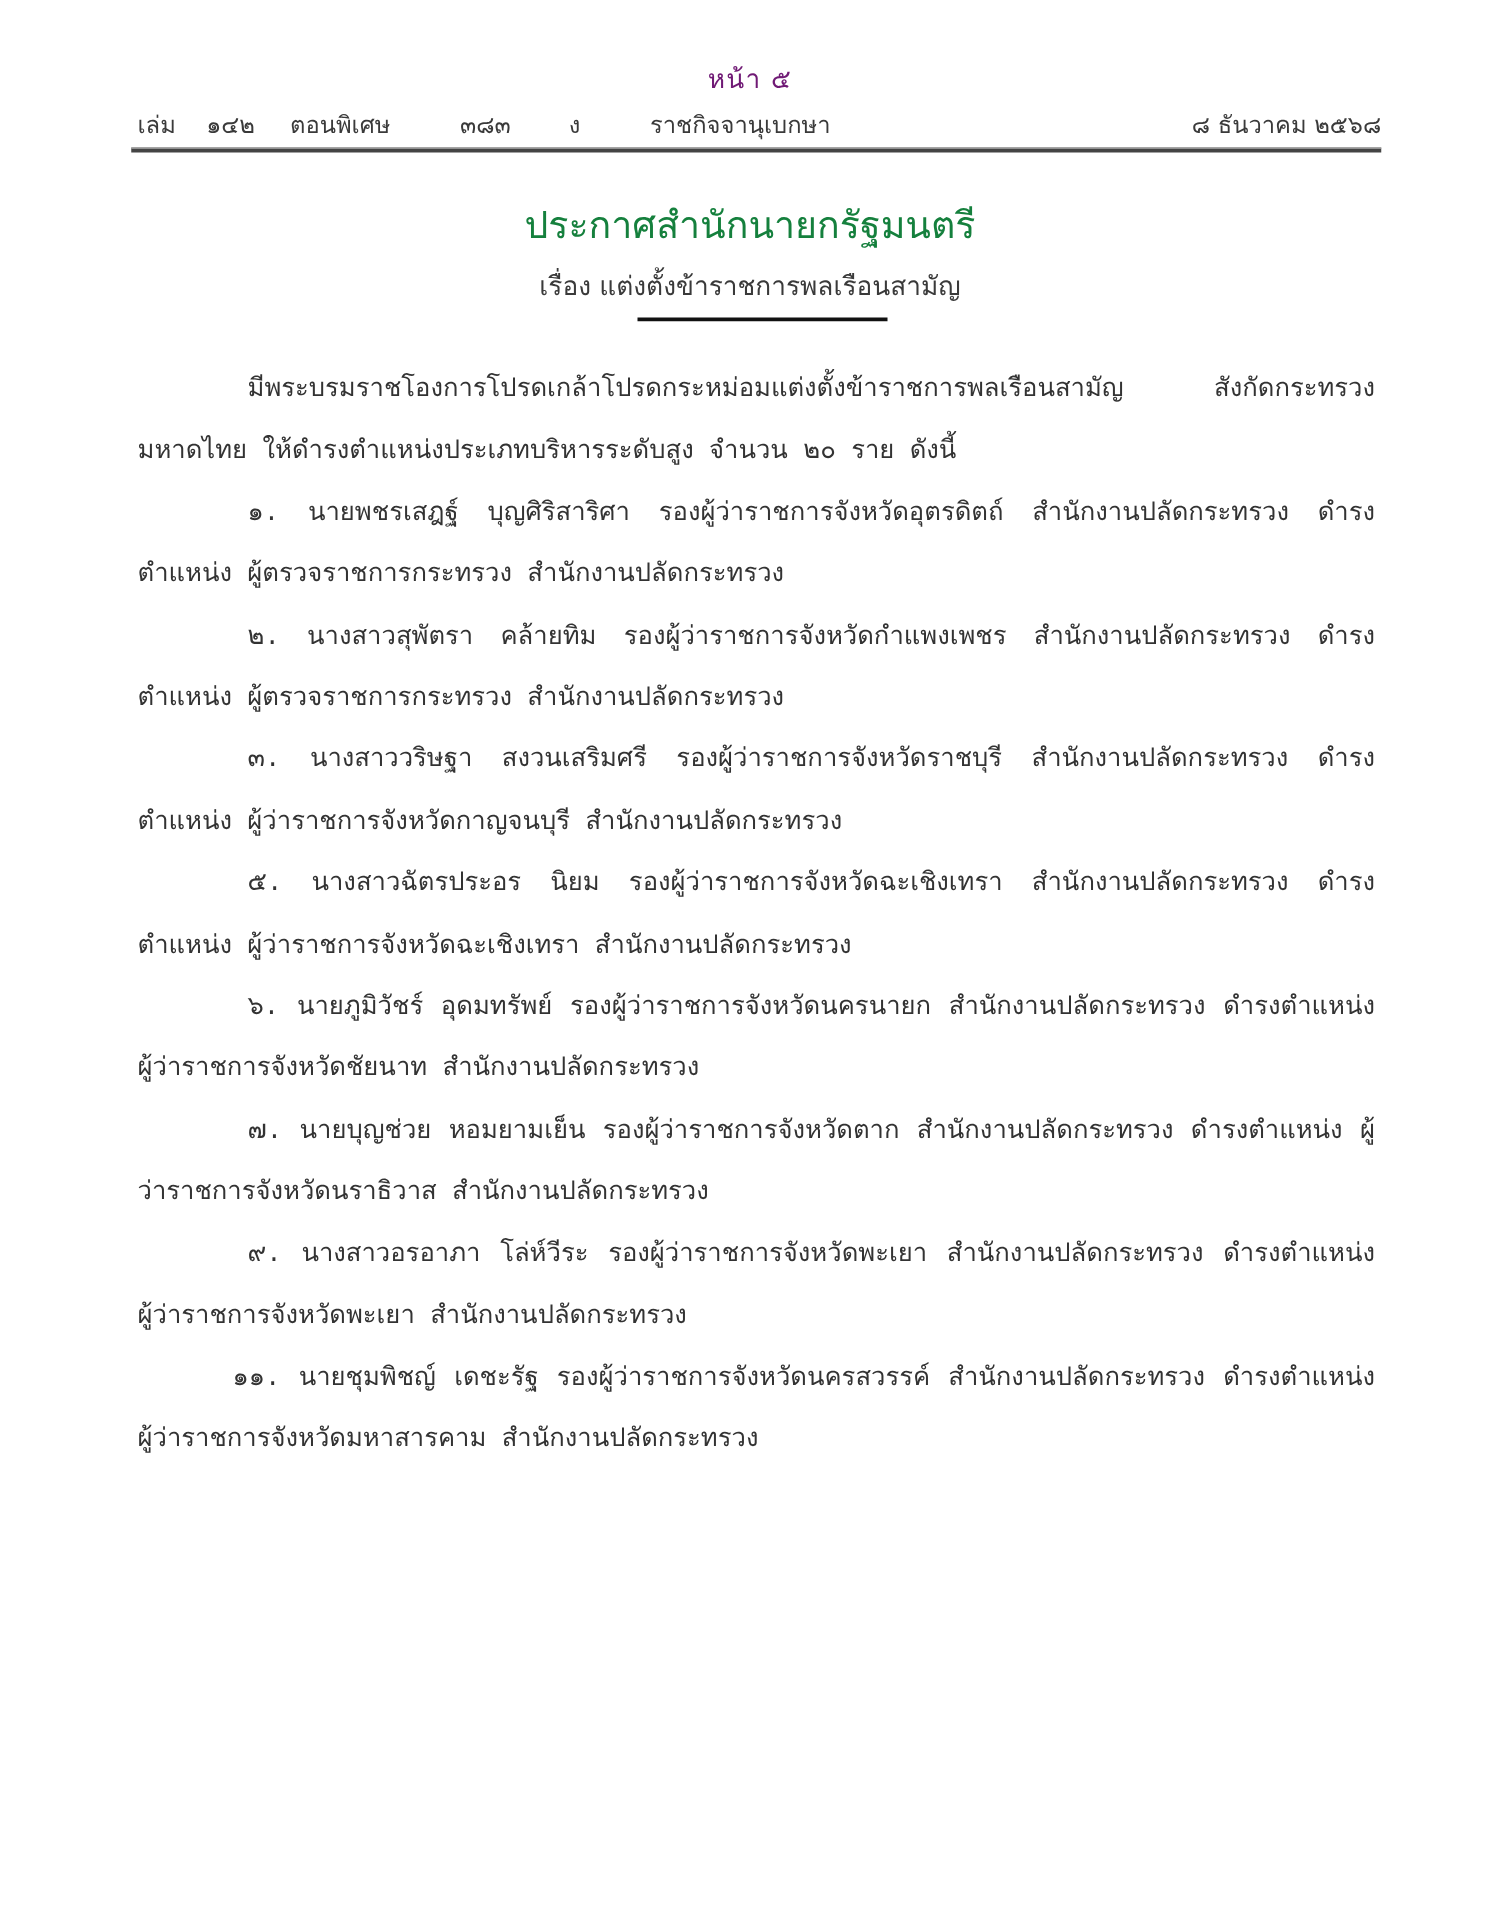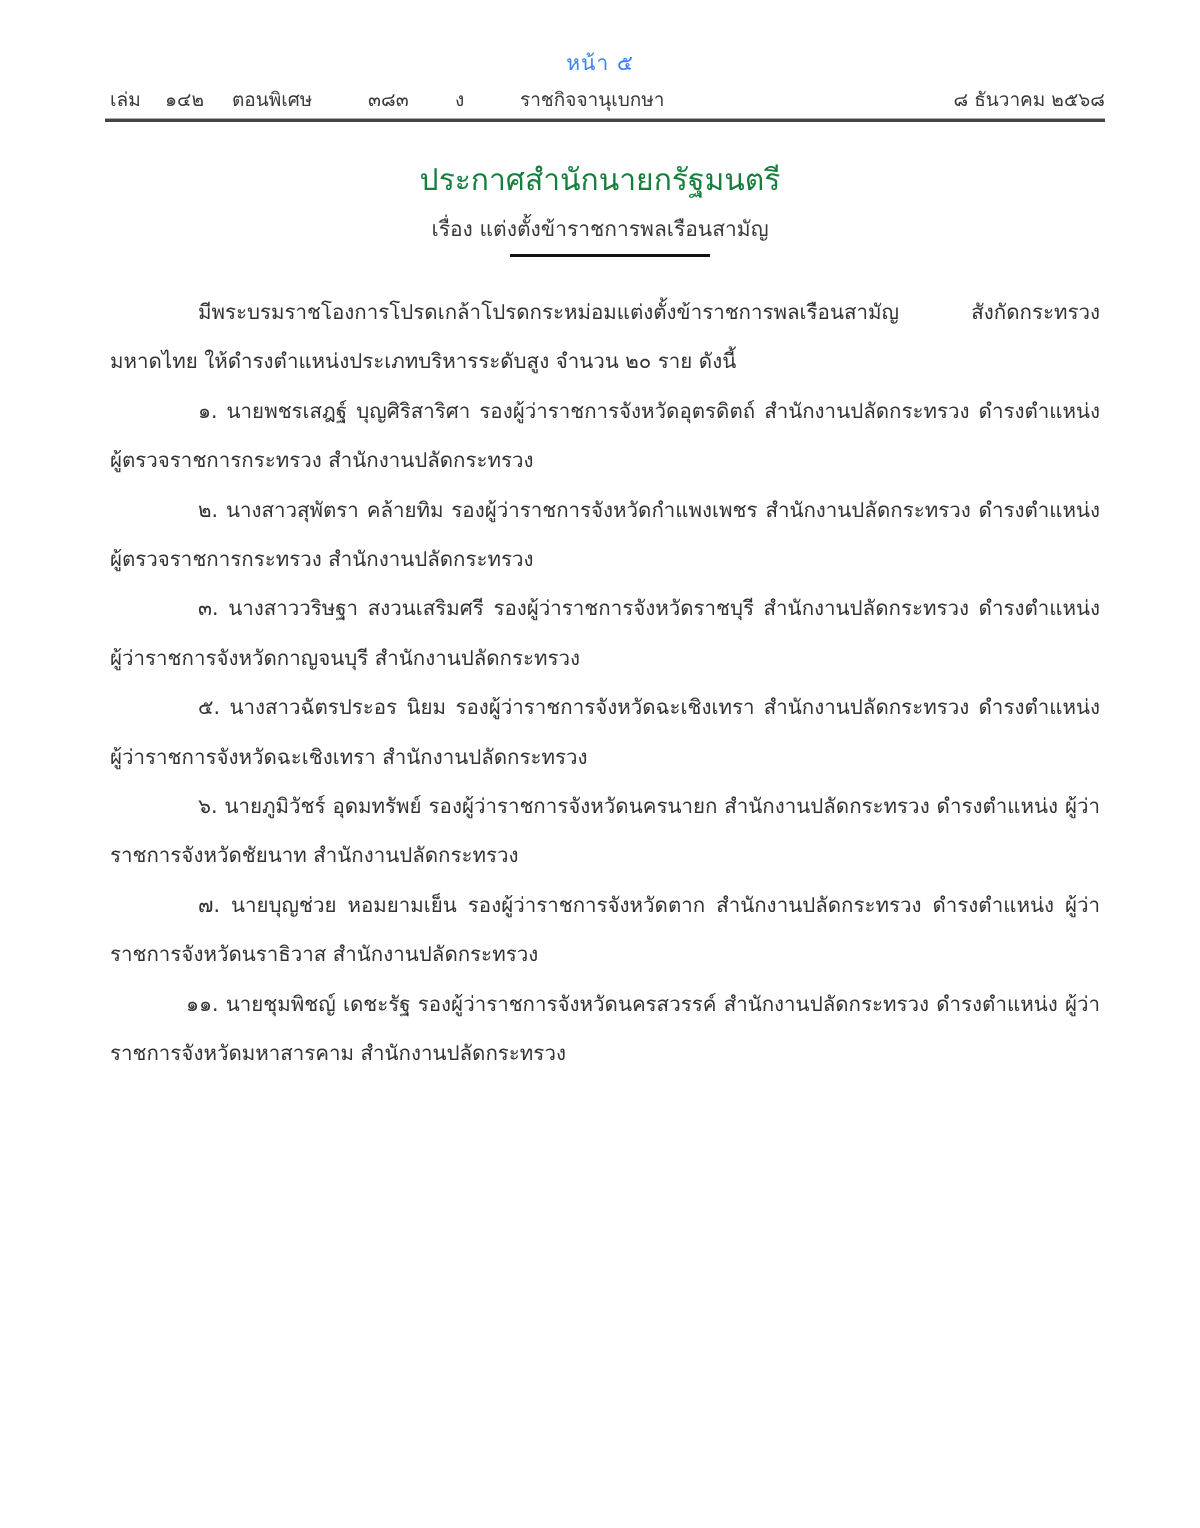--- a/index.html
+++ b/index.html
@@ -15,21 +15,21 @@
       font-family: "DejaVu Sans", "Liberation Sans", sans-serif;
       color: #333333;
     }
     .page-number {
       position: absolute;
       top: 46px;
       left: 0;
       width: 1200px;
       text-align: center;
       font-size: 21px;
-      color: #3b82f6;
+      color: #701a75;
       letter-spacing: 1px;
     }
     .gazette-header {
       position: absolute;
       top: 84px;
       left: 110px;
       width: 995px;
       height: 30px;
       font-size: 19px;
       color: #3a3a3a;
@@ -78,20 +78,21 @@
       background: #111111;
     }
     .body {
       position: absolute;
       top: 288px;
       left: 110px;
       width: 990px;
       font-size: 20.5px;
       line-height: 49.4px;
       color: #333333;
+      font-family: Liberation Mono, monospace;
     }
     .para {
       margin: 0;
       text-align: justify;
       text-align-last: left;
     }
     .para .indent { display: inline-block; width: 88px; }
     .para.intro .indent { width: 88px; }
   </style>
 </head>
@@ -117,14 +118,15 @@
 
 <div class="body">
   <p class="para intro"><span class="indent"></span><span>มีพระบรมราชโองการโปรดเกล้าโปรดกระหม่อมแต่งตั้งข้าราชการพลเรือนสามัญ สังกัดกระทรวงมหาดไทย ให้ดำรงตำแหน่งประเภทบริหารระดับสูง จำนวน ๒๐ ราย ดังนี้</span></p>
 
   <p class="para"><span class="indent"></span><span>๑.</span> <span>นายพชรเสฎฐ์ บุญศิริสาริศา รองผู้ว่าราชการจังหวัดอุตรดิตถ์ สำนักงานปลัดกระทรวง ดำรงตำแหน่ง ผู้ตรวจราชการกระทรวง สำนักงานปลัดกระทรวง</span></p>
   <p class="para"><span class="indent"></span><span>๒.</span> <span>นางสาวสุพัตรา คล้ายทิม รองผู้ว่าราชการจังหวัดกำแพงเพชร สำนักงานปลัดกระทรวง ดำรงตำแหน่ง ผู้ตรวจราชการกระทรวง สำนักงานปลัดกระทรวง</span></p>
   <p class="para"><span class="indent"></span><span>๓.</span> <span>นางสาววริษฐา สงวนเสริมศรี รองผู้ว่าราชการจังหวัดราชบุรี สำนักงานปลัดกระทรวง ดำรงตำแหน่ง ผู้ว่าราชการจังหวัดกาญจนบุรี สำนักงานปลัดกระทรวง</span></p>
   <p class="para"><span class="indent"></span><span>๕.</span> <span>นางสาวฉัตรประอร นิยม รองผู้ว่าราชการจังหวัดฉะเชิงเทรา สำนักงานปลัดกระทรวง ดำรงตำแหน่ง ผู้ว่าราชการจังหวัดฉะเชิงเทรา สำนักงานปลัดกระทรวง</span></p>
   <p class="para"><span class="indent"></span><span>๖.</span> <span>นายภูมิวัชร์ อุดมทรัพย์ รองผู้ว่าราชการจังหวัดนครนายก สำนักงานปลัดกระทรวง ดำรงตำแหน่ง ผู้ว่าราชการจังหวัดชัยนาท สำนักงานปลัดกระทรวง</span></p>
   <p class="para"><span class="indent"></span><span>๗.</span> <span>นายบุญช่วย หอมยามเย็น รองผู้ว่าราชการจังหวัดตาก สำนักงานปลัดกระทรวง ดำรงตำแหน่ง ผู้ว่าราชการจังหวัดนราธิวาส สำนักงานปลัดกระทรวง</span></p>
+  <p class="para"><span class="indent"></span><span>๙.</span> <span>นางสาวอรอาภา โล่ห์วีระ รองผู้ว่าราชการจังหวัดพะเยา สำนักงานปลัดกระทรวง ดำรงตำแหน่ง ผู้ว่าราชการจังหวัดพะเยา สำนักงานปลัดกระทรวง</span></p>
   <p class="para"><span class="indent" style="width:76px"></span><span>๑๑.</span> <span>นายชุมพิชญ์ เดชะรัฐ รองผู้ว่าราชการจังหวัดนครสวรรค์ สำนักงานปลัดกระทรวง ดำรงตำแหน่ง ผู้ว่าราชการจังหวัดมหาสารคาม สำนักงานปลัดกระทรวง</span></p>
 </div>
 
 </body></html>

